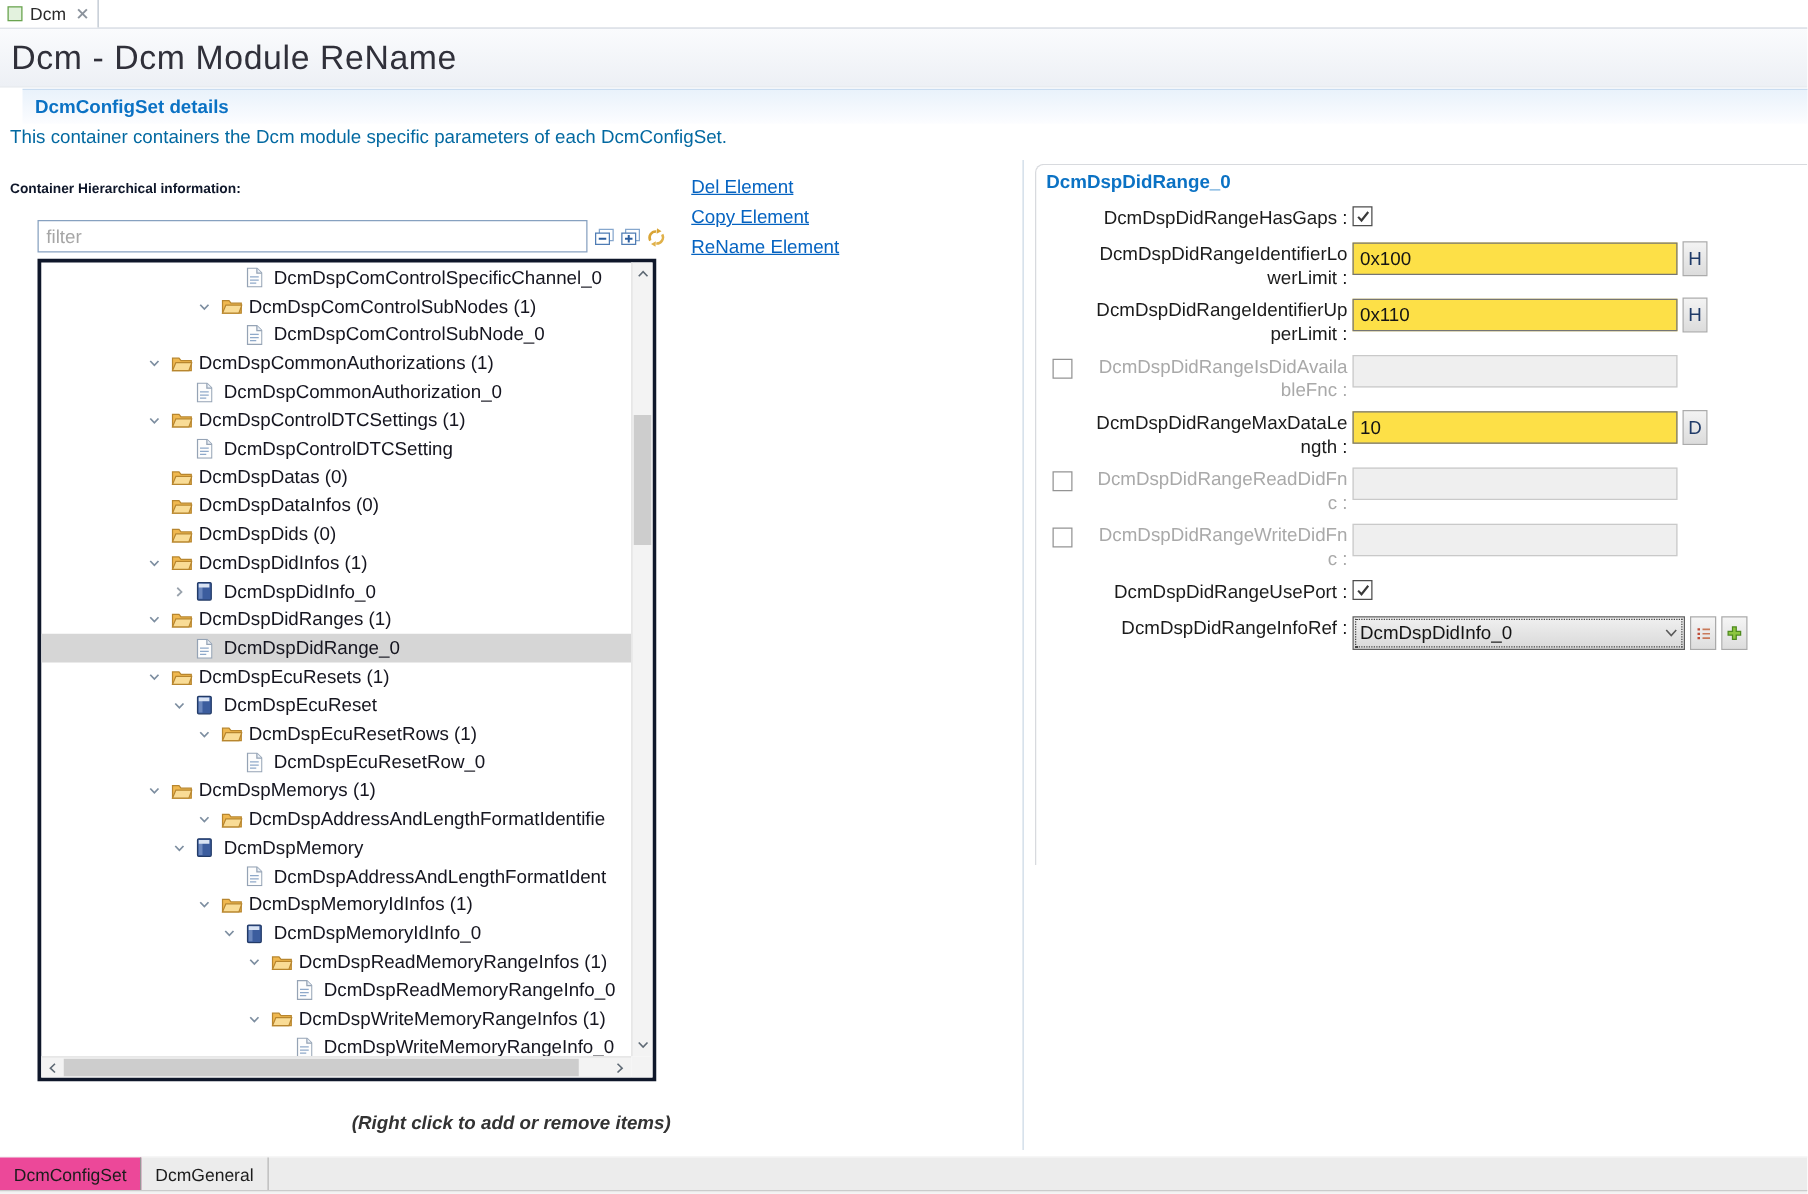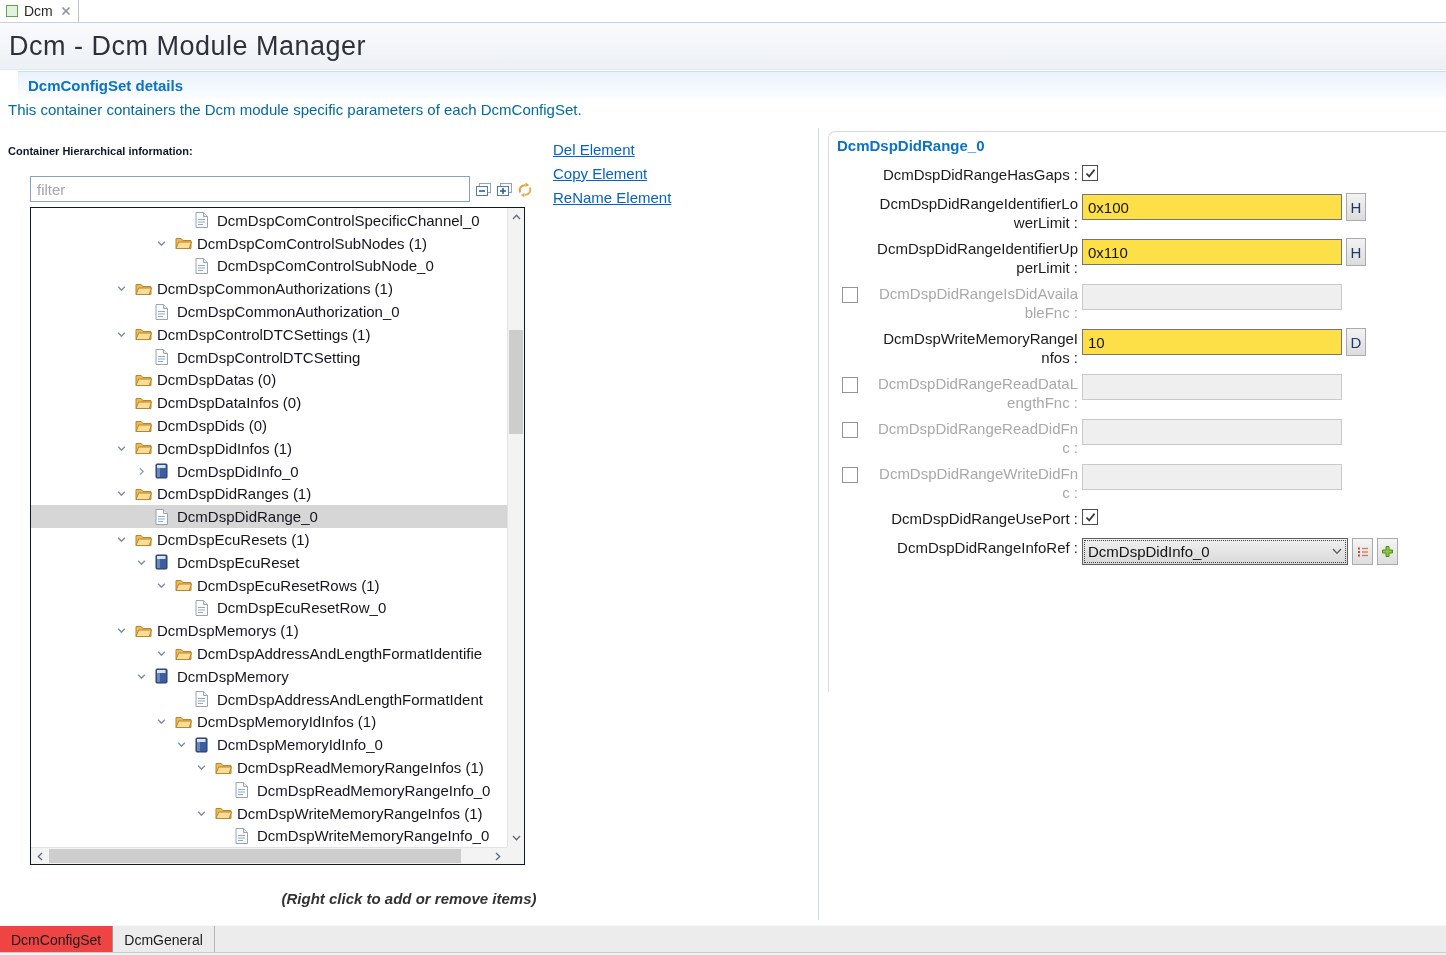--- a/index.html
+++ b/index.html
@@ -26,21 +26,21 @@
   .description{position:absolute;top:101px;left:8px;font-size:15px;color:#0369a1;}
   
   .tree-title{position:absolute;top:145px;left:8px;color:#0f172a;font-weight:bold;font-size:11px;}
   .filter-input{position:absolute;left:30px;top:176px;width:440px;height:26px;box-sizing:border-box;
     border:1px solid #87a1c0;font-size:15px;padding:0 6px;color:#222;outline:none;
     font-family:"Liberation Sans",sans-serif;}
   .filter-input::placeholder{color:#a6a6a6;}
   .filter-icons{position:absolute;left:474px;top:181px;display:flex;gap:3px;align-items:center;}
   .toolicon{width:18px;height:17px;display:inline-flex;align-items:center;justify-content:center;}
   
-  .tree{position:absolute;left:30px;top:207px;width:495px;height:658px;border:1px solid #0f172a;box-sizing:border-box;background:#fff;}
+  .tree{position:absolute;left:30px;top:207px;width:495px;height:658px;border:3px solid #0f172a;box-sizing:border-box;background:#fff;}
   .tree-viewport{position:absolute;left:0;top:1px;right:17px;bottom:17px;overflow:hidden;}
   .trow{height:22.8px;display:flex;align-items:center;white-space:nowrap;font-size:15px;color:#15151f;}
   .trow.sel{background:#d6d6d6;}
   .t-indent{flex:none;display:inline-block;height:1px;}
   .t-exp{width:19px;flex:none;display:inline-flex;align-items:center;justify-content:flex-start;padding-left:1px;box-sizing:border-box;}
   .t-ico{width:19px;flex:none;display:inline-flex;align-items:center;}
   .t-label{padding-left:3px;}
   
   .vsb{position:absolute;right:0;top:0;width:17px;bottom:17px;background:#f3f3f3;border-left:1px solid #e2e2e2;box-sizing:border-box;}
   .vsb .arr{position:absolute;left:0;width:100%;height:16px;display:flex;align-items:center;justify-content:center;}
@@ -83,42 +83,42 @@
     display:flex;align-items:center;font-size:15px;color:#141414;padding-left:5px;}
   .combo .chev{margin-left:auto;width:20px;display:flex;justify-content:center;}
   .sq-btn{margin-left:4px;margin-top:2px;width:21px;height:27px;flex:none;
     background:linear-gradient(#f5f5f5,#dddddd);border:1px solid #aaa;
     display:flex;align-items:center;justify-content:center;padding:0;}
   
   .bottom-tabbar{position:absolute;top:925px;left:0;width:100%;height:27px;background:#ececec;
     border-top:1px solid #f7f7f7;display:flex;align-items:stretch;}
   .btab{display:flex;align-items:center;padding:0 11px;font-size:14px;color:#1c1c1c;
     border-right:1px solid #b5b5b5;background:transparent;}
-  .btab.active{background:#ef4444;border-right:1px solid #969696;}
+  .btab.active{background:#ec4899;border-right:1px solid #969696;}
   .statusline{position:absolute;top:952px;left:0;width:100%;height:3px;background:#f2f2f2;border-top:1px solid #cbcbcb;}
 </style>
 </head>
 <body>
 
 <div class="editor-tabbar">
   <div class="editor-tab">
     <span class="tab-icon"></span>
     <span>Dcm</span>
     <span class="tab-close">
         <svg width="10" height="10" viewBox="0 0 10 10">
           <g stroke="#8b939c" stroke-width="1.6">
             <line x1="1.5" y1="1.5" x2="8.5" y2="8.5"></line>
             <line x1="8.5" y1="1.5" x2="1.5" y2="8.5"></line>
           </g>
         </svg>
       </span>
   </div>
 </div>
 
-<div class="page-header">Dcm - Dcm Module Manager</div>
+<div class="page-header">Dcm - Dcm Module ReName</div>
 <div class="section-strip">
   <span class="st">DcmConfigSet details</span>
 </div>
 <div class="description">This container containers the Dcm module specific parameters of each DcmConfigSet.</div>
 
 <div class="tree-title">Container Hierarchical information:</div>
 <input class="filter-input" placeholder="filter" style="">
 <div class="filter-icons" id="filter-icons">
     <span class="toolicon">
       <svg width="17" height="16" viewBox="0 0 17 16">
@@ -631,28 +631,23 @@
       <input class="txt" value="0x110" style="">
       <button class="unit-btn">H</button>
     </div>
     <div class="frow">
       <span class="cbslot"><span class="cb dis"></span></span>
       <span class="flabel dis">DcmDspDidRangeIsDidAvailableFnc :</span>
       <input class="txt dis" disabled="" style="">
     </div>
     <div class="frow">
       <span class="cbslot"></span>
-      <span class="flabel">DcmDspWriteMemoryRangeInfos :</span>
+      <span class="flabel">DcmDspDidRangeMaxDataLength :</span>
       <input class="txt" value="10" style="">
       <button class="unit-btn">D</button>
-    </div>
-    <div class="frow">
-      <span class="cbslot"><span class="cb dis"></span></span>
-      <span class="flabel dis">DcmDspDidRangeReadDataLengthFnc :</span>
-      <input class="txt dis" disabled="" style="">
     </div>
     <div class="frow">
       <span class="cbslot"><span class="cb dis"></span></span>
       <span class="flabel dis">DcmDspDidRangeReadDidFnc :</span>
       <input class="txt dis" disabled="" style="">
     </div>
     <div class="frow">
       <span class="cbslot"><span class="cb dis"></span></span>
       <span class="flabel dis">DcmDspDidRangeWriteDidFnc :</span>
       <input class="txt dis" disabled="" style="">

